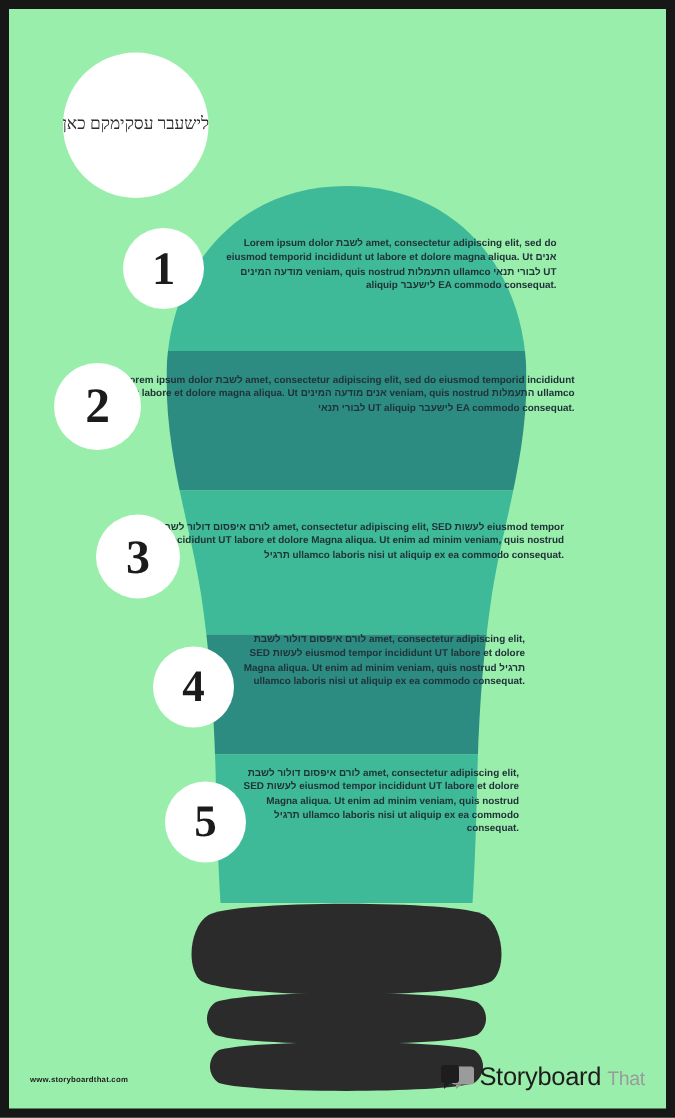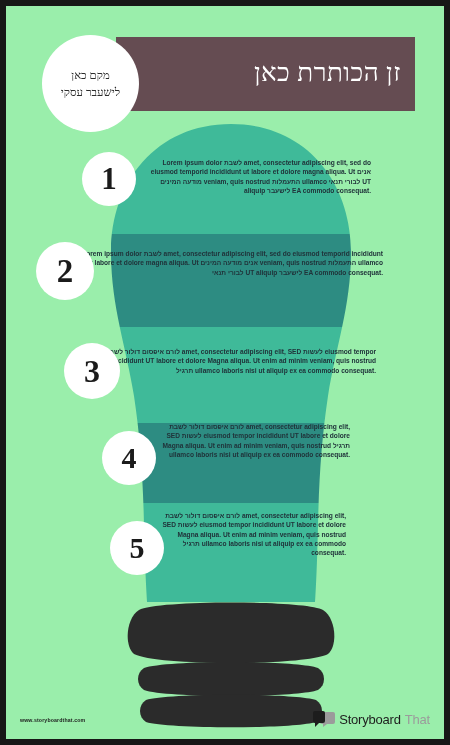--- a/index.html
+++ b/index.html
@@ -48,21 +48,21 @@
   }
   #header-circle {
     position: absolute;
     left: 36px;
     top: 29px;
     width: 97px;
     height: 97px;
     border-radius: 50%;
     background: #ffffff;
     display: flex;
-    flex-direction: column;
+    flex-direction: row;
     align-items: center;
     justify-content: center;
     z-index: 4;
   }
   #header-circle .cline {
     color: #2b2b2b;
     font-family: "Liberation Serif", serif;
     font-size: 11.5px;
     line-height: 1.45;
     direction: rtl;
@@ -145,21 +145,21 @@
     border-left: 4px solid #9b9b9b; border-bottom: 3px solid transparent;
   }
   #footer-logo .bub-front {
     position: absolute; left: 0; top: 0;
     width: 12px; height: 12px; background: #1d1d1d; border-radius: 2px;
   }
   #footer-logo .bub-front:after {
     content: ""; position: absolute; left: 2px; bottom: -4px;
     border-left: 4px solid #1d1d1d; border-bottom: 4px solid transparent;
   }
-  #footer-logo .logo-a { color: #1d1d1d; font-size: 13px; letter-spacing: -.2px; }
+  #footer-logo .logo-a { color: #1d1d1d; font-size: 17px; letter-spacing: -.2px; }
   #footer-logo .logo-b { color: #9b9b9b; font-size: 13px; letter-spacing: -.2px; }
 </style>
 </head>
 <body>
 
 <div id="poster">
 
   <div id="bulb-wrap">
     <svg id="bulb-svg" width="450" height="745" viewBox="0 0 450 745" xmlns="http://www.w3.org/2000/svg">
       <defs>
@@ -189,23 +189,20 @@
         <path d="M133 604 C 150 594 300 594 317 604 C 330 612 332 640 322 648
                  C 300 660 150 660 128 648 C 118 640 120 612 133 604 Z"></path>
         <path d="M138 662 C 160 654 290 654 312 662 C 320 667 320 679 312 684
                  C 290 692 160 692 138 684 C 130 679 130 667 138 662 Z"></path>
         <path d="M140 694 C 162 687 288 687 310 694 C 318 699 318 711 310 716
                  C 288 723 162 723 140 716 C 132 711 132 699 140 694 Z"></path>
       </g>
     </svg>
   </div>
 
-  <div id="header-band">
-    <div id="header-title">זן הכותרת כאן</div>
-  </div>
 
   <div id="header-circle">
     <div class="cline">מקם כאן</div>
     <div class="cline">לישעבר עסקי</div>
   </div>
 
   <div class="step-text" id="text-1">Lorem ipsum dolor לשבת amet, consectetur adipiscing elit, sed do eiusmod temporid incididunt ut labore et dolore magna aliqua. Ut אנים מודעה המינים veniam, quis nostrud התעמלות ullamco לבורי תנאי UT aliquip לישעבר EA commodo consequat.</div>
   <div class="step-text" id="text-2">Lorem ipsum dolor לשבת amet, consectetur adipiscing elit, sed do eiusmod temporid incididunt ut labore et dolore magna aliqua. Ut אנים מודעה המינים veniam, quis nostrud התעמלות ullamco לבורי תנאי UT aliquip לישעבר EA commodo consequat.</div>
   <div class="step-text" id="text-3">לורם איפסום דולור לשבת amet, consectetur adipiscing elit, SED לעשות eiusmod tempor incididunt UT labore et dolore Magna aliqua. Ut enim ad minim veniam, quis nostrud תרגיל ullamco laboris nisi ut aliquip ex ea commodo consequat.</div>
   <div class="step-text" id="text-4">לורם איפסום דולור לשבת amet, consectetur adipiscing elit, SED לעשות eiusmod tempor incididunt UT labore et dolore Magna aliqua. Ut enim ad minim veniam, quis nostrud תרגיל ullamco laboris nisi ut aliquip ex ea commodo consequat.</div>

